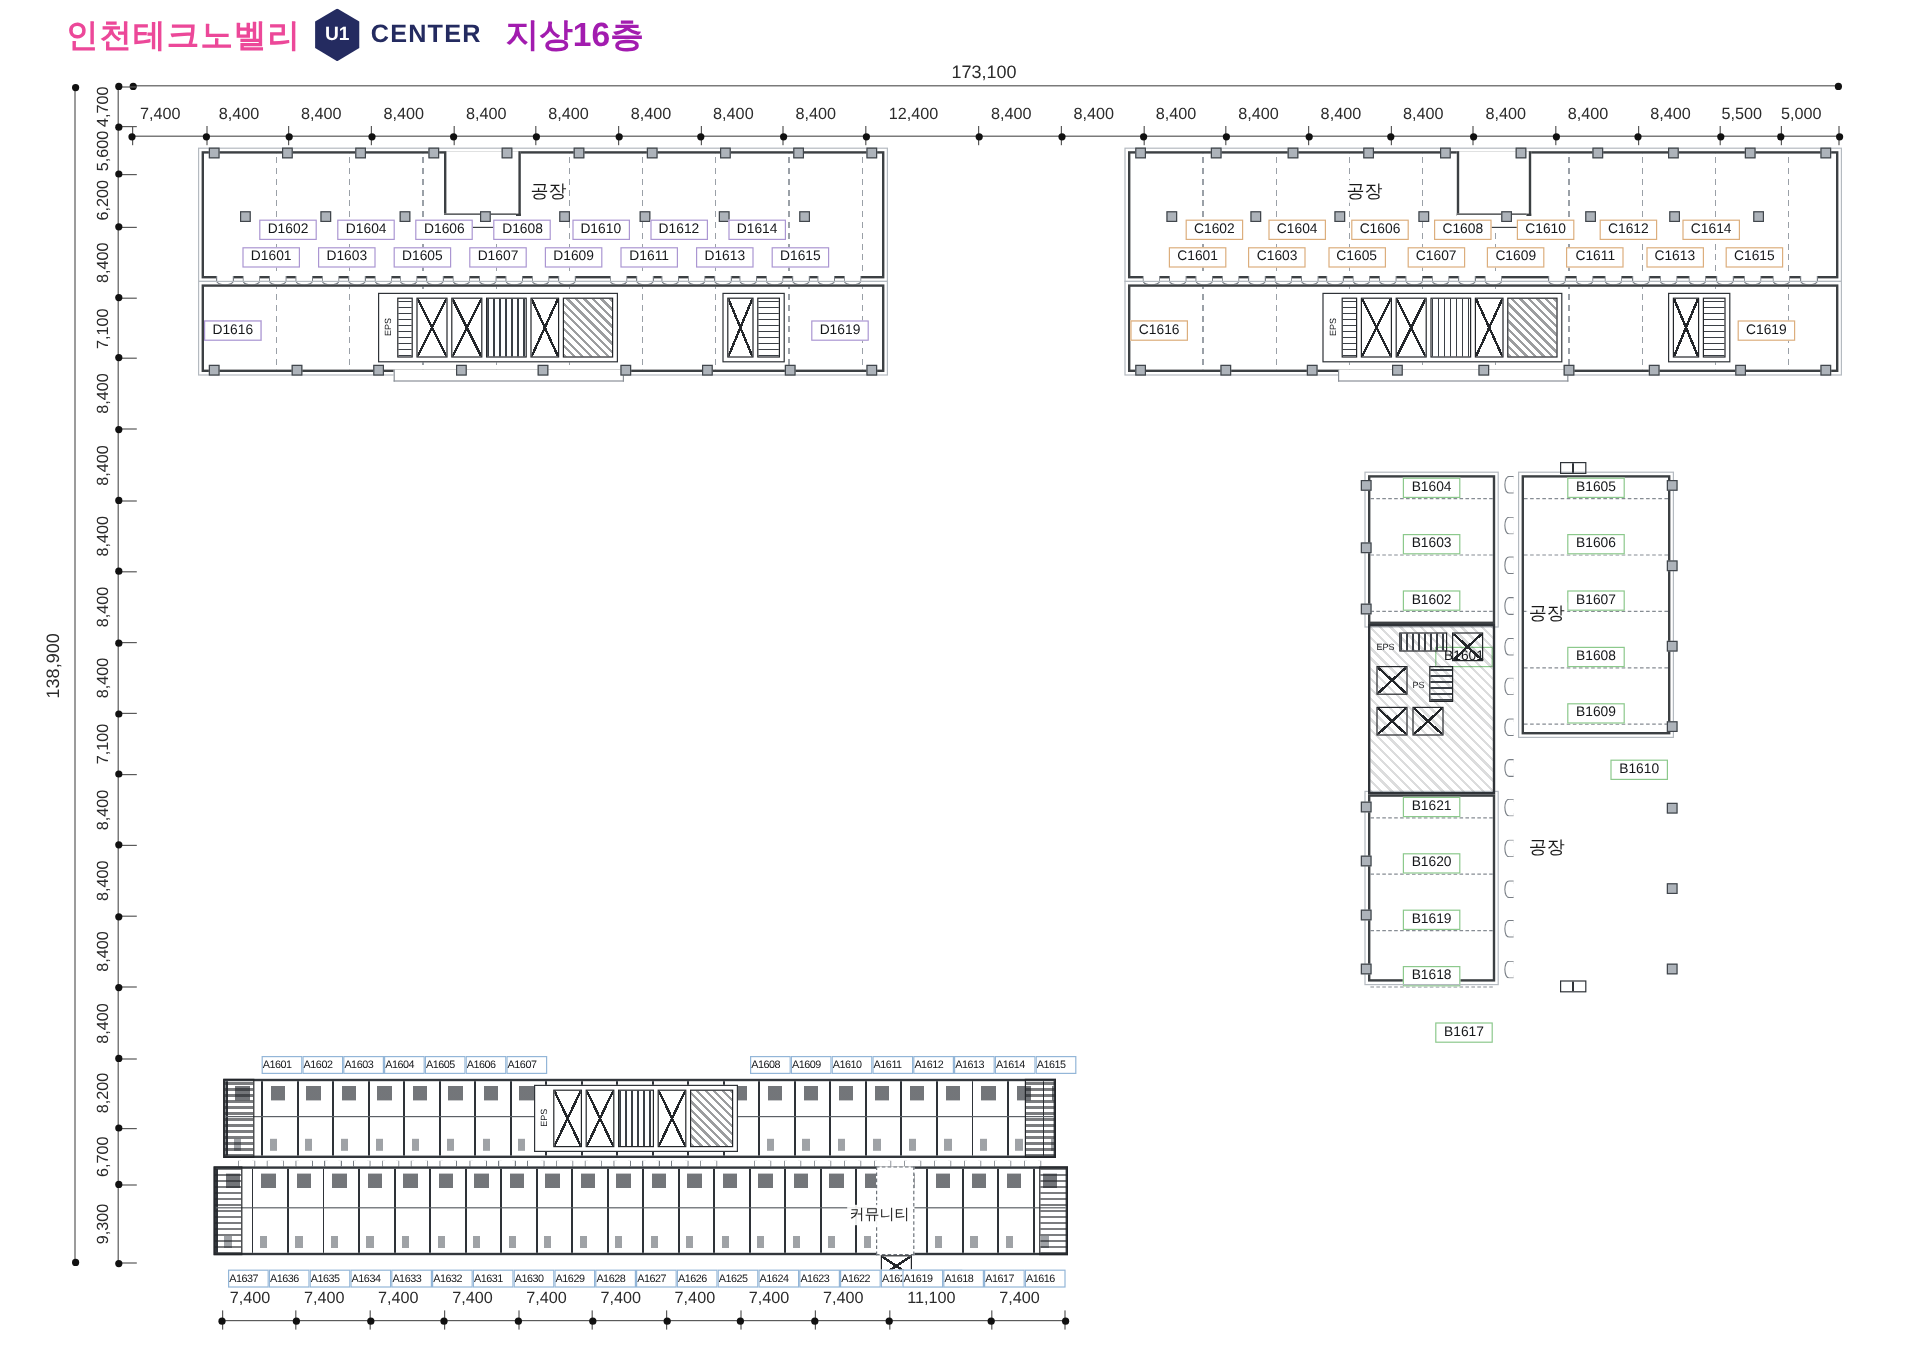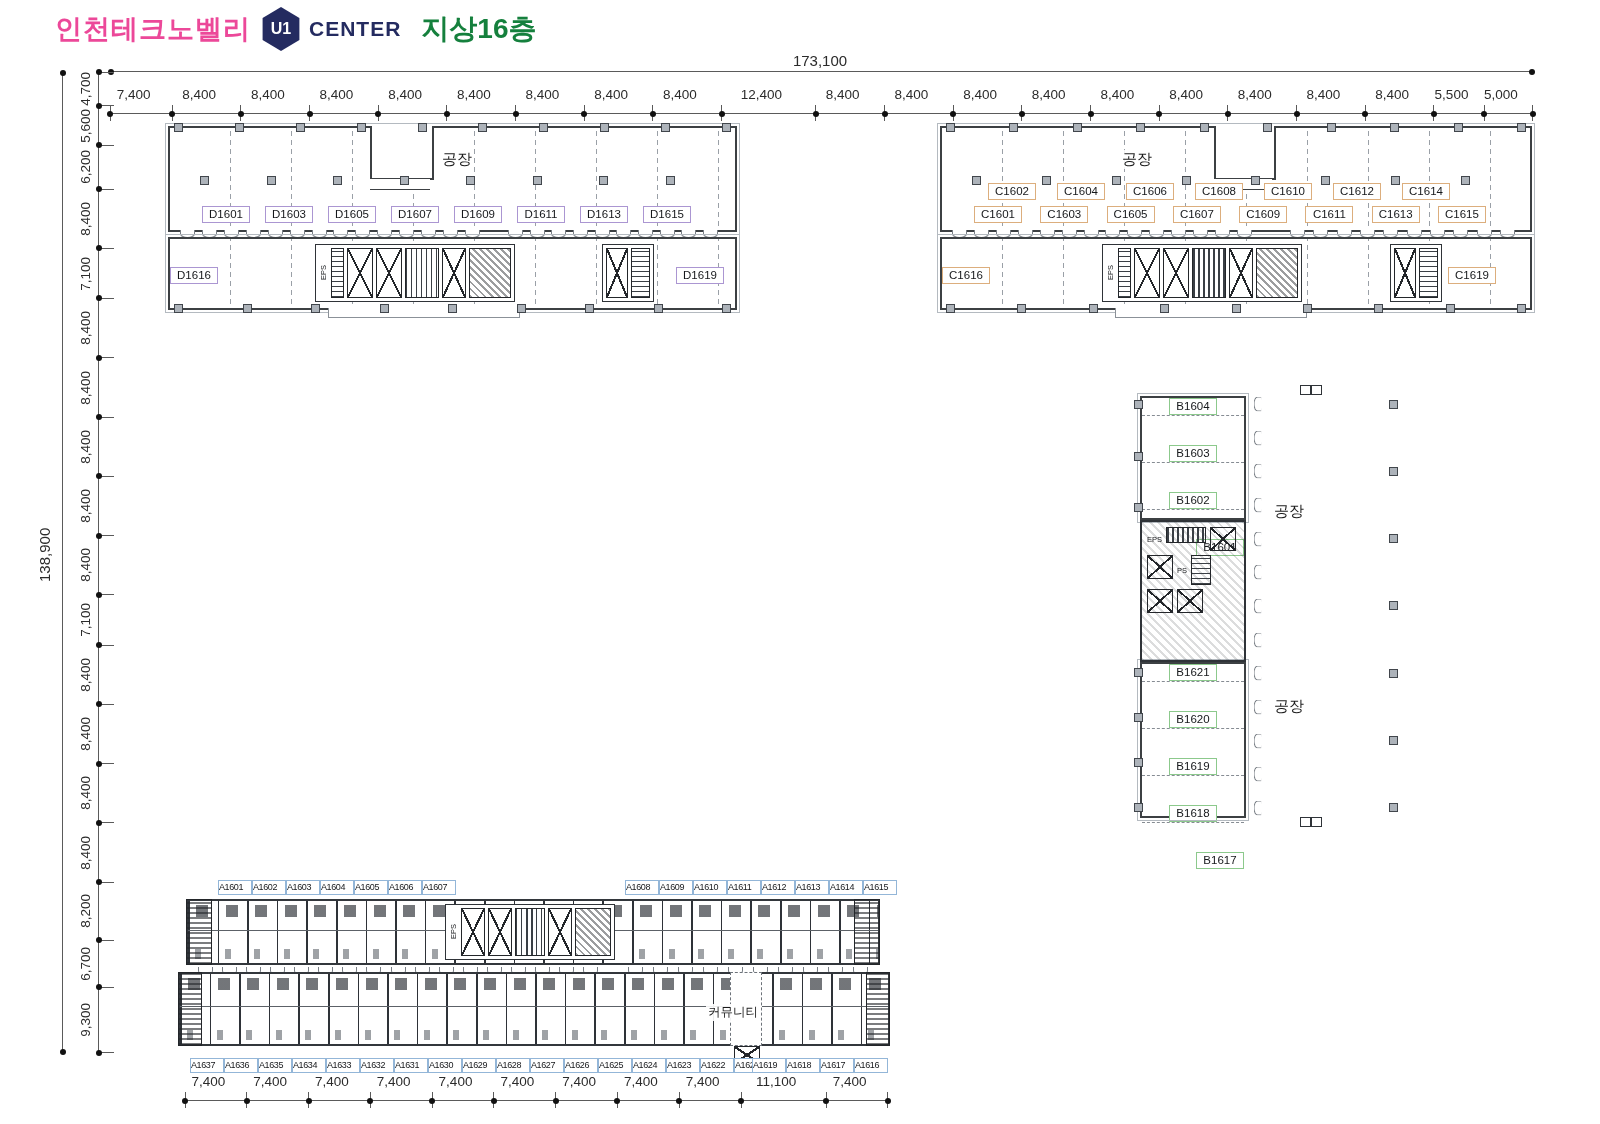--- a/index.html
+++ b/index.html
@@ -117,21 +117,21 @@
 <body>
 
 <div class="page">
 
   <div class="hdr">
     <span class="brand" style="color: #ec4899;">인천테크노벨리</span>
     <span class="logo-hex" style="background: rgb(36, 43, 96);">
         <span>U1</span>
       </span>
     <span class="center-word" style="color: rgb(36, 43, 96);">CENTER</span>
-    <span class="floor-label" style="color: #15803d;">지상16층</span>
+    <span class="floor-label" style="color: #a21caf;">지상16층</span>
   </div>
 
   <div class="dim-label-abs" style="left:745px;top:52px;width:150px;text-align:center;">173,100</div>
   <div class="overall-h" style="left:110px;top:71px;width:1423px;"></div>
 
   <div class="dim-row dim-row-h" style="left:110px;top:87px;width:1423px;">
       <div class="dim-seg" style="flex-grow: 7400;">
         <span class="dim-label">7,400</span>
       </div>
       <div class="dim-seg" style="flex-grow: 8400;">
@@ -278,20 +278,29 @@
           <div class="pillar"></div>
           <div class="pillar"></div>
           <div class="pillar"></div>
           <div class="pillar"></div>
           <div class="pillar"></div>
           <div class="pillar"></div>
         </div>
       <div class="notch" style="left:200px;top:-2px;width:60px;height:52px;"></div>
       <div class="bridge" style="left:200px;top:50px;width:60px;height:10px;"></div>
       <span class="factory" style="left:270px;top:22px;">공장</span>
+      <div class="stagger-row row-upper">
+          <span class="room-label">D1602</span>
+          <span class="room-label">D1604</span>
+          <span class="room-label">D1606</span>
+          <span class="room-label">D1608</span>
+          <span class="room-label">D1610</span>
+          <span class="room-label">D1612</span>
+          <span class="room-label">D1614</span>
+        </div>
       <div class="stagger-row row-lower">
           <span class="room-label">D1601</span>
           <span class="room-label">D1603</span>
           <span class="room-label">D1605</span>
           <span class="room-label">D1607</span>
           <span class="room-label">D1609</span>
           <span class="room-label">D1611</span>
           <span class="room-label">D1613</span>
           <span class="room-label">D1615</span>
         </div>
@@ -517,20 +526,40 @@
         <div class="arc"></div>
         <div class="arc"></div>
         <div class="arc"></div>
         <div class="arc"></div>
         <div class="arc"></div>
         <div class="arc"></div>
         <div class="arc"></div>
         <div class="arc"></div>
       </div>
 
+    <div class="bcol" style="left:128px;top:2px;width:124px;height:216px;">
+        <div class="bcell">
+          <span class="room-label">B1605</span>
+        </div>
+        <div class="bcell">
+          <span class="room-label">B1606</span>
+        </div>
+        <div class="bcell">
+          <span class="room-label">B1607</span>
+        </div>
+        <div class="bcell">
+          <span class="room-label">B1608</span>
+        </div>
+        <div class="bcell">
+          <span class="room-label">B1609</span>
+        </div>
+        <div class="bcell">
+          <span class="room-label">B1610</span>
+        </div>
+      </div>
 
     <span class="factory" style="left:132px;top:108px;">공장</span>
     <span class="factory" style="left:132px;top:303px;">공장</span>
 
     <div class="vent" style="left:160px;top:-9px;"></div>
     <div class="vent" style="left:160px;top:423px;"></div>
     <div class="pillar-col" style="left:-6px;top:6px;height:112px;">
         <div class="pillar"></div>
         <div class="pillar"></div>
         <div class="pillar"></div>

